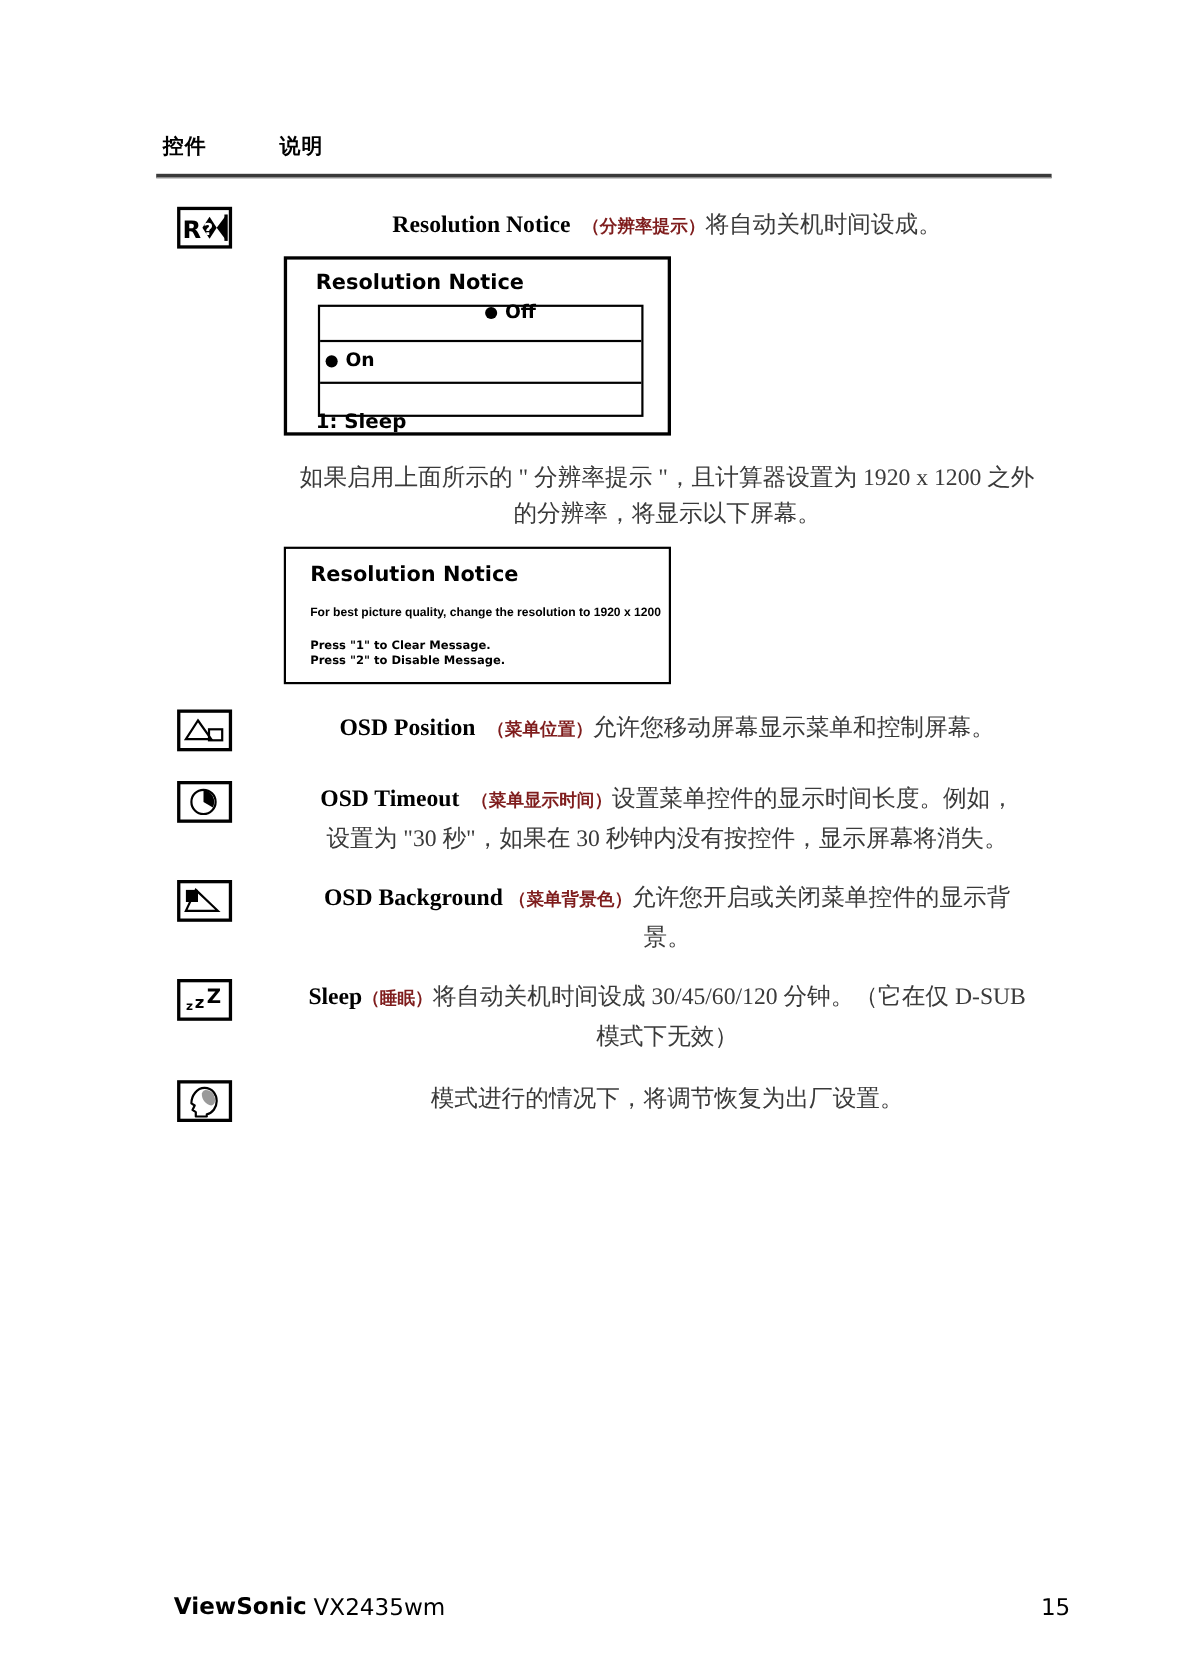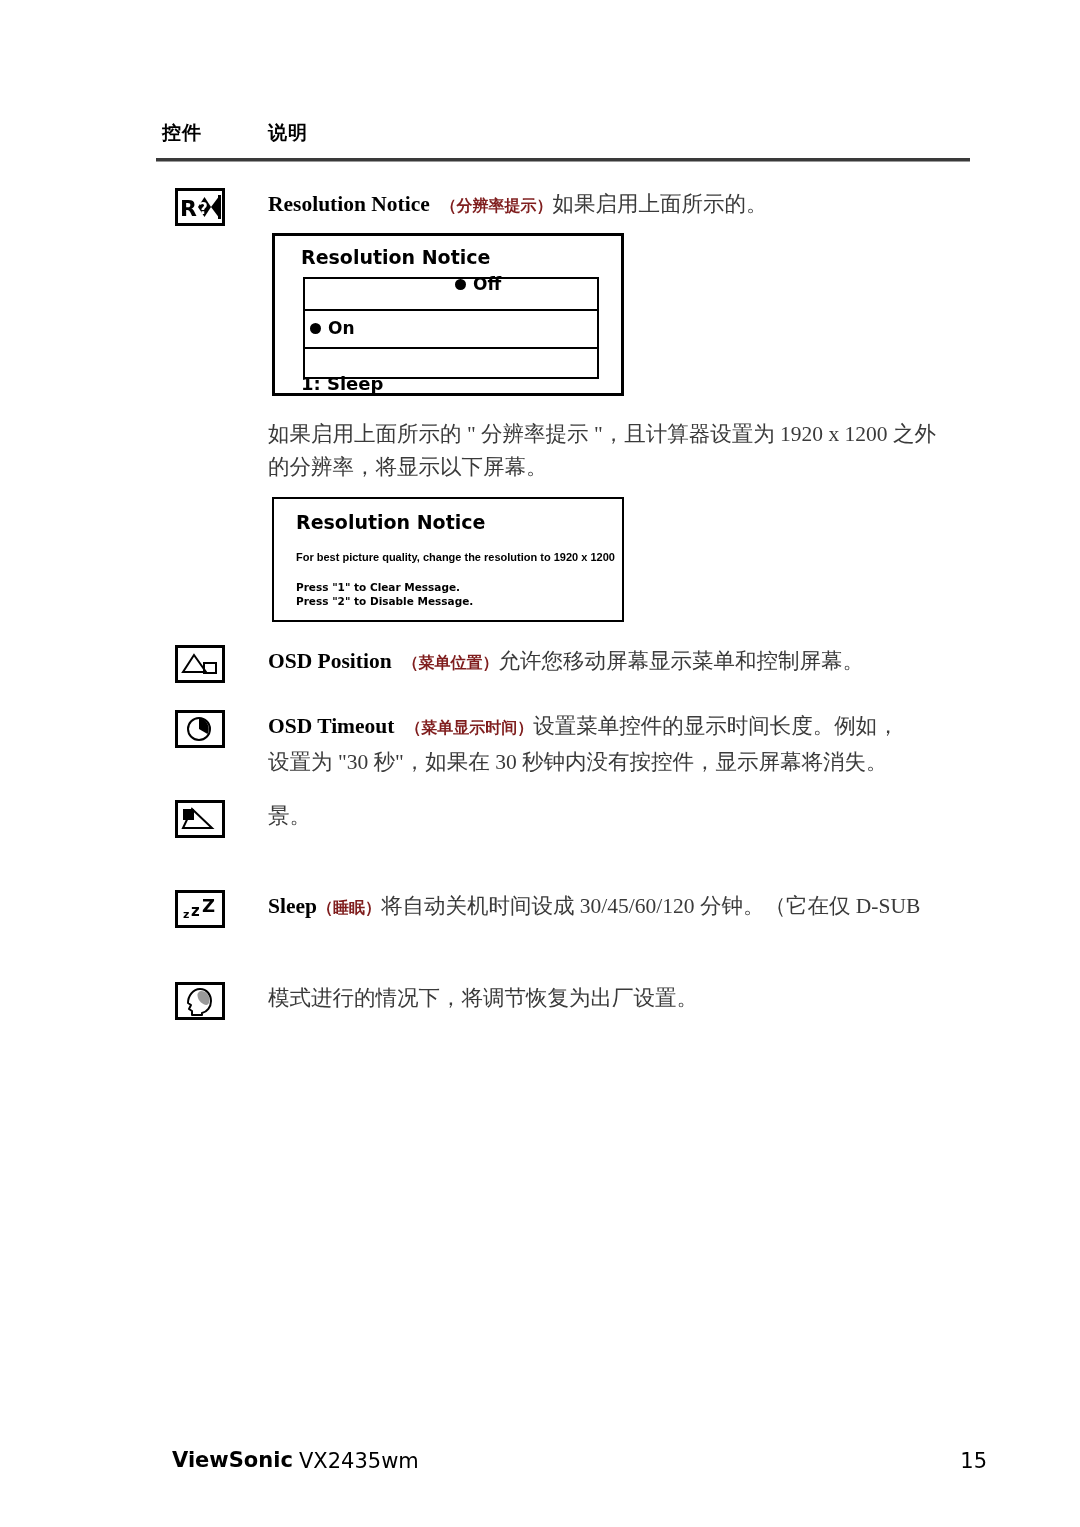--- a/index.html
+++ b/index.html
@@ -11,23 +11,24 @@
     width: 1080px;
     height: 1527px;
     position: relative;
     font-family: "Liberation Serif", "DejaVu Serif", serif;
     color: #000000;
     overflow: hidden;
   }
 
   .page {
     position: absolute;
-    left: 14px; top: 0;
+    left: 0; top: 0;
     width: 921px;
     height: 1527px;
+    text-align: center;
   }
 
   
   .table-header {
     position: absolute;
     left: 142px;
     top: 120px;
     width: 815px;
     height: 34px;
   }
@@ -276,21 +277,21 @@
         <svg width="44" height="32" viewBox="0 0 44 32">
           <text x="2" y="25" font-family="DejaVu Sans, sans-serif" font-size="22" font-weight="bold" fill="#000">R</text>
           <polygon points="20,16 26.5,6 33,16 26.5,26" fill="#000"></polygon>
           <text x="21" y="23" font-family="DejaVu Sans, sans-serif" font-size="15" font-weight="bold" fill="#fff">?</text>
           <polygon points="42,4 42,28 33,16" fill="#000"></polygon>
           <rect x="40" y="4" width="3" height="24" fill="#000"></rect>
         </svg>
       </div>
     </div>
     <div class="text-cell">
-      <div class="desc-line"><span class="en">Resolution Notice</span>&nbsp; <span class="cn-b">（分辨率提示）</span><span class="cn">如果启用上面所示的。</span></div>
+      <div class="desc-line"><span class="en">Resolution Notice</span>&nbsp; <span class="cn-b">（分辨率提示）</span><span class="cn">将自动关机时间设成。</span></div>
     </div>
   </div>
 
   <div class="osd-box-1">
     <div class="osd1-title">Resolution Notice</div>
     <div class="osd1-grid">
       <div class="gl a"></div>
       <div class="gl b"></div>
     </div>
     <div class="osd1-opt on">
@@ -350,36 +351,38 @@
   <div class="row" style="top:800px;">
     <div class="icon-cell">
       <div class="icon-box">
         <svg width="44" height="32" viewBox="0 0 44 32">
           <polygon points="14,6 34,25 5,25" fill="none" stroke="#000" stroke-width="2"></polygon>
           <rect x="5" y="6" width="11" height="11" fill="#000"></rect>
         </svg>
       </div>
     </div>
     <div class="text-cell">
+      <div class="desc-line"><span class="en">OSD Background</span>&nbsp;<span class="cn-b">（菜单背景色）</span><span class="cn">允许您开启或关闭菜单控件的显示背</span></div>
       <div class="desc-line"><span class="cn">景。</span></div>
     </div>
   </div>
 
   <div class="row" style="top:890px;">
     <div class="icon-cell">
       <div class="icon-box">
         <svg width="44" height="32" viewBox="0 0 44 32">
           <text x="5" y="25" font-family="DejaVu Sans, sans-serif" font-size="11" font-weight="bold" fill="#000">z</text>
           <text x="13" y="23" font-family="DejaVu Sans, sans-serif" font-size="15" font-weight="bold" fill="#000">z</text>
           <text x="24" y="19" font-family="DejaVu Sans, sans-serif" font-size="18" font-weight="bold" fill="#000">Z</text>
         </svg>
       </div>
     </div>
     <div class="text-cell">
       <div class="desc-line"><span class="en">Sleep</span><span class="cn-b">（睡眠）</span><span class="cn">将自动关机时间设成 30/45/60/120 分钟。（它在仅 D-SUB</span></div>
+      <div class="desc-line"><span class="cn">模式下无效）</span></div>
     </div>
   </div>
 
   <div class="row" style="top:982px;">
     <div class="icon-cell">
       <div class="icon-box">
         <svg width="44" height="32" viewBox="0 0 44 32">
           <path d="M22 4 C29 4 33 10 33 16 C33 22 29 27 24 28 L24 30 L14 30 L14 26 L11 24 L13 20 L10 18 C10 11 15 4 22 4 Z" fill="none" stroke="#000" stroke-width="2" stroke-linejoin="round"></path>
           <path d="M23 6 C29 6 31.5 11 31.5 15.5 C31.5 18 30 20 28 20 C23 19 19 14 19.5 9 C20.5 7 21.5 6 23 6 Z" fill="#9a9a9a"></path>
         </svg>

